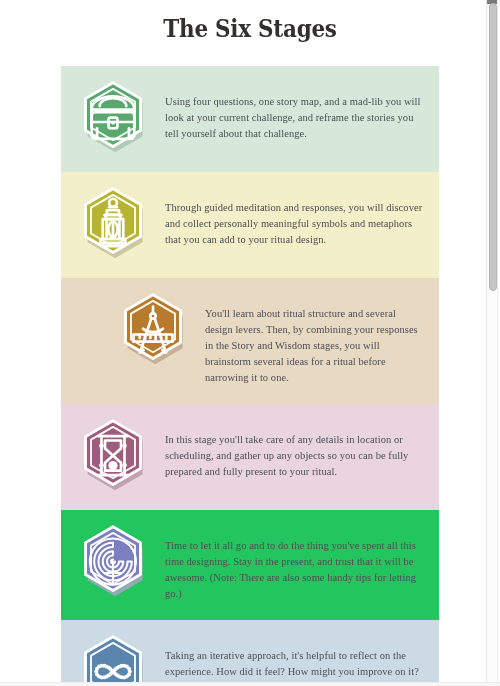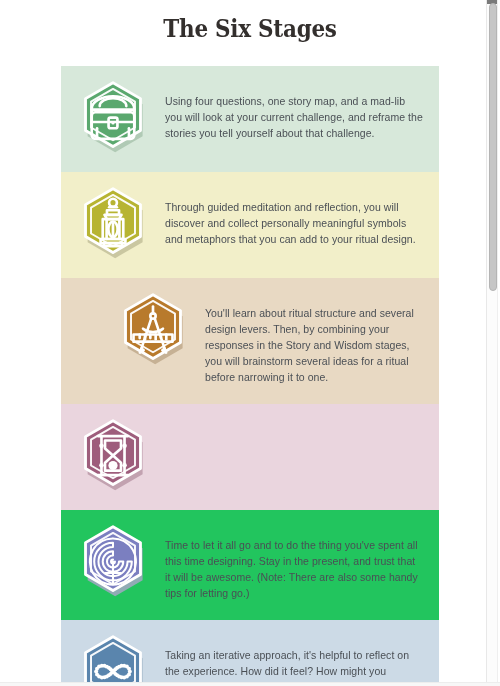--- a/index.html
+++ b/index.html
@@ -71,21 +71,21 @@
     height: 78px;
     overflow: visible;
   }
 
   .text-cell {
     flex: 1 1 auto;
     padding: 28px 16px 18px 0;
   }
 
   .stage-desc {
-    font-family: Liberation Sans, sans-serif;
+    font-family: Liberation Serif, serif;
     font-size: 10.5px;
     line-height: 1.52;
     color: #4a4f55;
     letter-spacing: 0.05px;
   }
 
   
   .scroll-track {
     position: absolute;
     top: 0;
@@ -186,21 +186,21 @@
           <ellipse cx="20" cy="23.2" rx="2.6" ry="4.4"></ellipse>
           <path d="M20 20 v6.4"></path>
           <path d="M16.4 17.5 v11.2"></path>
                   <path d="M23.6 17.5 v11.2"></path>
         </g>
               </g>
         </svg>
       </div>
     </div>
     <div class="text-cell">
-      <p class="stage-desc">Through guided meditation and reflection, you will discover and collect personally meaningful symbols and metaphors that you can add to your ritual design.</p>
+      <p class="stage-desc">Through guided meditation and responses, you will discover and collect personally meaningful symbols and metaphors that you can add to your ritual design.</p>
     </div>
       </div>
       <div class="stage-row" style="background: rgb(232, 217, 195); padding-left: 40px;">
     <div class="icon-cell">
       <div class="hex-wrap">
         <svg viewBox="0 0 40 44" xmlns="http://www.w3.org/2000/svg" aria-hidden="true">
           <polygon points="20,1.5 35.5,10.5 35.5,28.5 20,37.5 4.5,28.5 4.5,10.5" transform="translate(1.2,3.2)" fill="#bfa98c" opacity="0.85" style="stroke:none"></polygon>
           <polygon points="20,1.5 35.5,10.5 35.5,28.5 20,37.5 4.5,28.5 4.5,10.5" fill="#b87a2c" stroke="#ffffff" stroke-width="1.6" stroke-linejoin="round"></polygon>
           <polygon points="20,5 32.4,12.2 32.4,26.8 20,34 7.6,26.8 7.6,12.2" fill="none" stroke="#ffffff" stroke-width="1.1" stroke-linejoin="round" opacity="0.95"></polygon>
           <g transform="translate(0,1.2)">
@@ -245,20 +245,23 @@
           <path d="M15.5 28.5 h9 v-4.5 l-4.5 -4 l-4.5 4 z"></path>
           <circle cx="20" cy="25.6" r="2.6" style="fill:#ffffff;stroke:none;"></circle>
           <circle cx="13.5" cy="14.5" r="1.3" style="fill:#ffffff;stroke:none;"></circle>
           <circle cx="26.5" cy="14.5" r="1.3" style="fill:#ffffff;stroke:none;"></circle>
           <circle cx="13.5" cy="25.5" r="1.3" style="fill:#ffffff;stroke:none;"></circle>
           <circle cx="26.5" cy="25.5" r="1.3" style="fill:#ffffff;stroke:none;"></circle>
         </g>
               </g>
         </svg>
       </div>
+    </div>
+    <div class="text-cell">
+      <p class="stage-desc">In this stage you'll take care of any details in location or scheduling, and gather up any objects so you can be fully prepared and fully present to your ritual.</p>
     </div>
       </div>
       <div class="stage-row" style="background: #22c55e;">
     <div class="icon-cell">
       <div class="hex-wrap">
         <svg viewBox="0 0 40 44" xmlns="http://www.w3.org/2000/svg" aria-hidden="true">
           <polygon points="20,1.5 35.5,10.5 35.5,28.5 20,37.5 4.5,28.5 4.5,10.5" transform="translate(1.2,3.2)" fill="#a4a6c4" opacity="0.85" style="stroke:none"></polygon>
           <polygon points="20,1.5 35.5,10.5 35.5,28.5 20,37.5 4.5,28.5 4.5,10.5" fill="#7b7fc0" stroke="#ffffff" stroke-width="1.6" stroke-linejoin="round"></polygon>
           <polygon points="20,5 32.4,12.2 32.4,26.8 20,34 7.6,26.8 7.6,12.2" fill="none" stroke="#ffffff" stroke-width="1.1" stroke-linejoin="round" opacity="0.95"></polygon>
           <g transform="translate(0,1.2)">

